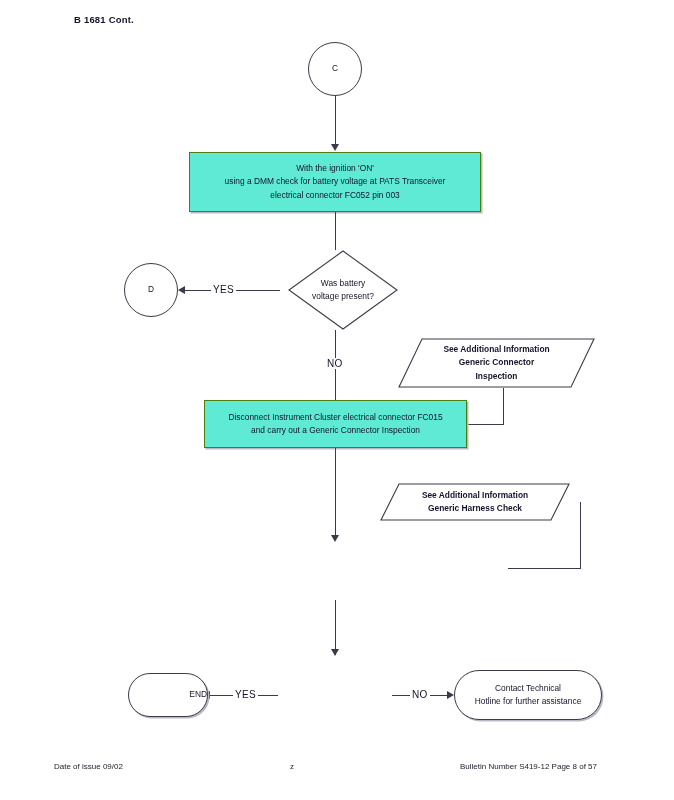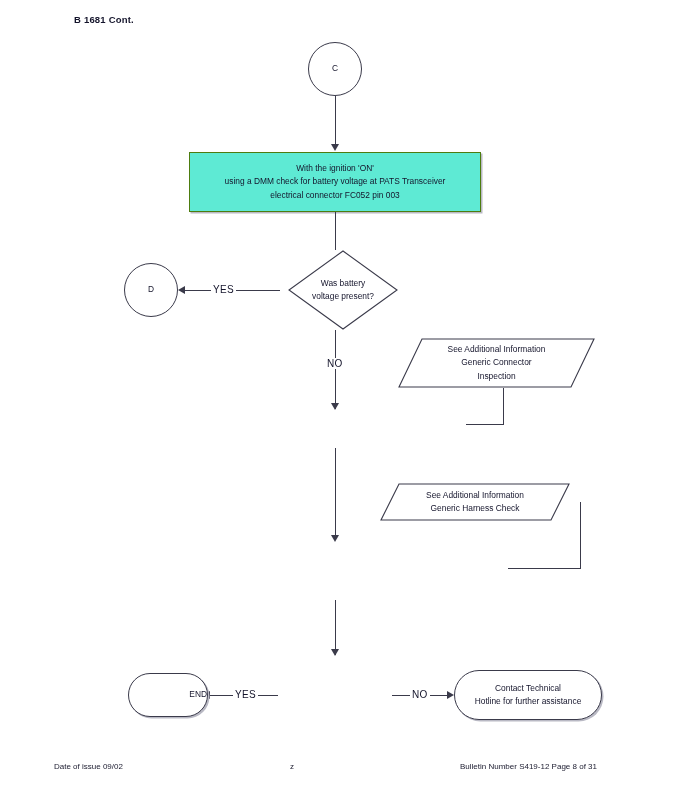--- a/index.html
+++ b/index.html
@@ -89,21 +89,21 @@
     width: 110%;
   }
 
   
   .para { background: transparent; }
   .para .pshape {
     position: absolute;
     left: 0; top: 0;
     width: 100%; height: 100%;
   }
-  .para .plabel { position: relative; z-index: 2; width: 100%; }
+  .para .plabel { position: relative; z-index: 2; width: 100%; font-weight: bold; }
 
   
   .ln {
     position: absolute;
     background: #3a3a4a;
   }
   .ln.v { width: 1px; }
   .ln.h { height: 1px; }
 
   .arrow {
@@ -182,20 +182,24 @@
       <polygon points="24,1 196,1 173,49 1,49" fill="#ffffff" stroke="#3a3a4a" stroke-width="1.1"></polygon>
     </svg>
     <span class="lines plabel">See Additional Information
 Generic Connector
 Inspection</span>
   </div>
 
   <div class="ln v" style="left:503px; top:388px; height:36px;"></div>
   <div class="ln h" style="left:466px; top:424px; width:38px;"></div>
 
+  <div class="node box" style="left:204px; top:400px; width:263px; height:48px;">
+    <span class="lines">Disconnect Instrument Cluster electrical connector FC015
+and carry out a Generic Connector Inspection</span>
+  </div>
 
   <div class="ln v" style="left:335px; top:448px; height:88px;"></div>
   <div class="arrow down" style="left:331px; top:535px;"></div>
 
   <div class="node para" style="left:380px; top:483px; width:190px; height:38px;">
     <svg class="pshape" viewBox="0 0 190 38" preserveAspectRatio="none">
       <polygon points="19,1 189,1 171,37 1,37" fill="#ffffff" stroke="#3a3a4a" stroke-width="1.1"></polygon>
     </svg>
     <span class="lines plabel">See Additional Information
 Generic Harness Check</span>
@@ -222,16 +226,16 @@
   <div class="edge-label" style="left:410px; top:689px;">NO</div>
 
   <div class="node stadium" style="left:454px; top:670px; width:148px; height:50px;">
     <span class="lines">Contact Technical
 Hotline for further assistance</span>
   </div>
 
   <div class="footer">
     <span class="f-left">Date of issue 09/02</span>
     <span class="f-mid">z</span>
-    <span class="f-right">Bulletin Number S419-12 Page 8 of 31</span>
+    <span class="f-right">Bulletin Number S419-12 Page 8 of 57</span>
   </div>
 
 </div>
 
 </body></html>

